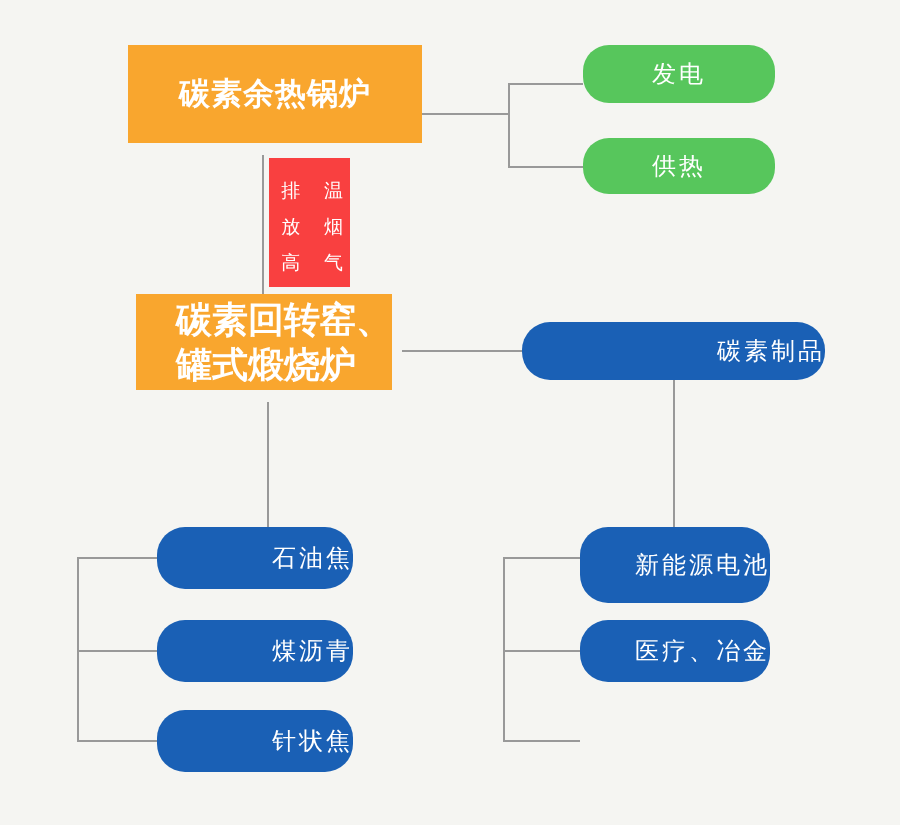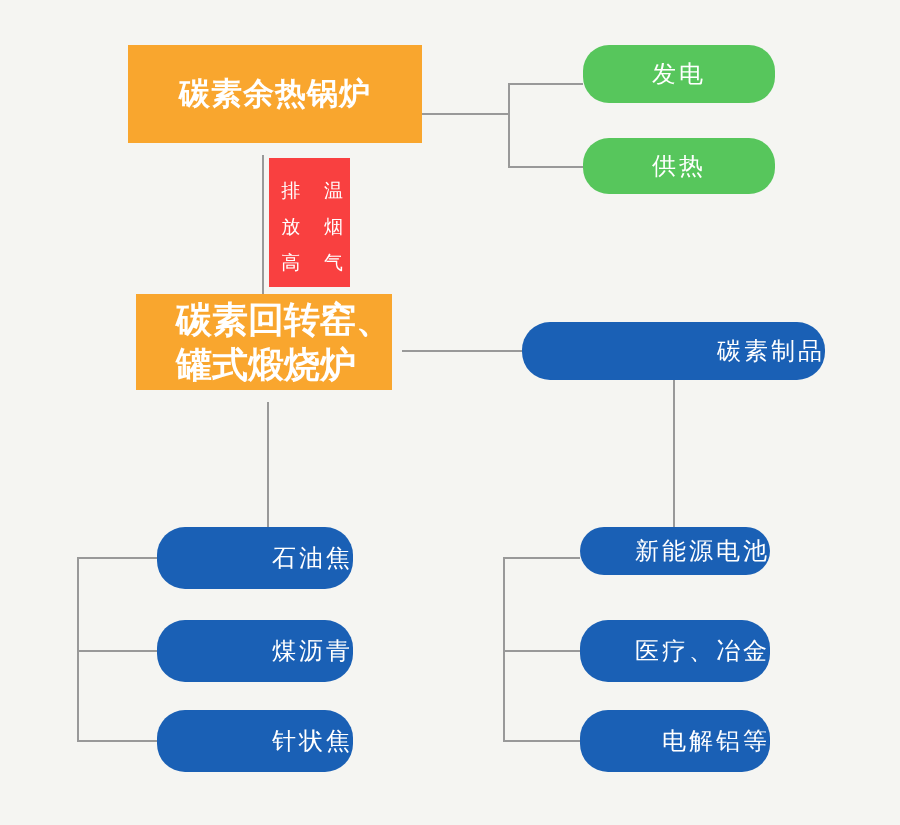--- a/index.html
+++ b/index.html
@@ -30,21 +30,21 @@
           padding-left:40px;line-height:45px;}
   .n-power{left:583px;top:45px;width:192px;height:58px;}
   .n-heat{left:583px;top:138px;width:192px;height:56px;}
   .n-flue{left:269px;top:158px;width:81px;height:129px;font-size:19px;line-height:36px;
           gap:13px;padding-top:6px;}
   .flue-col{display:block;width:1.15em;text-align:left;word-break:break-all;margin-left:8px;}
   .n-products{left:522px;top:322px;width:303px;height:58px;}
   .n-petcoke{left:157px;top:527px;width:196px;height:62px;}
   .n-pitch{left:157px;top:620px;width:196px;height:62px;}
   .n-needle{left:157px;top:710px;width:196px;height:62px;}
-  .n-battery{left:580px;top:527px;width:190px;height:48px;}
+  .n-battery{left:580px;top:527px;width:190px;height:76px;}
   .n-medical{left:580px;top:620px;width:190px;height:62px;}
   .n-alu{left:580px;top:710px;width:190px;height:62px;}
 
   .hl{position:absolute;height:2px;background:var(--line);}
   .vl{position:absolute;width:2px;background:var(--line);}
   .c1{left:262px;top:155px;height:139px;}
   .c2{left:402px;top:113px;width:107px;}
   .c3{left:508px;top:83px;height:85px;}
   .c4{left:509px;top:83px;width:74px;}
   .c5{left:509px;top:166px;width:74px;}
@@ -121,17 +121,14 @@
   </div>
 
   <div class="node blue n-battery">
     <span>新能源电池</span>
   </div>
 
   <div class="node blue n-medical">
     <span>医疗、冶金</span>
   </div>
 
-  <div class="node blue n-alu">
-    <span>电解铝等</span>
-  </div>
 
 </div>
 
 </body></html>

